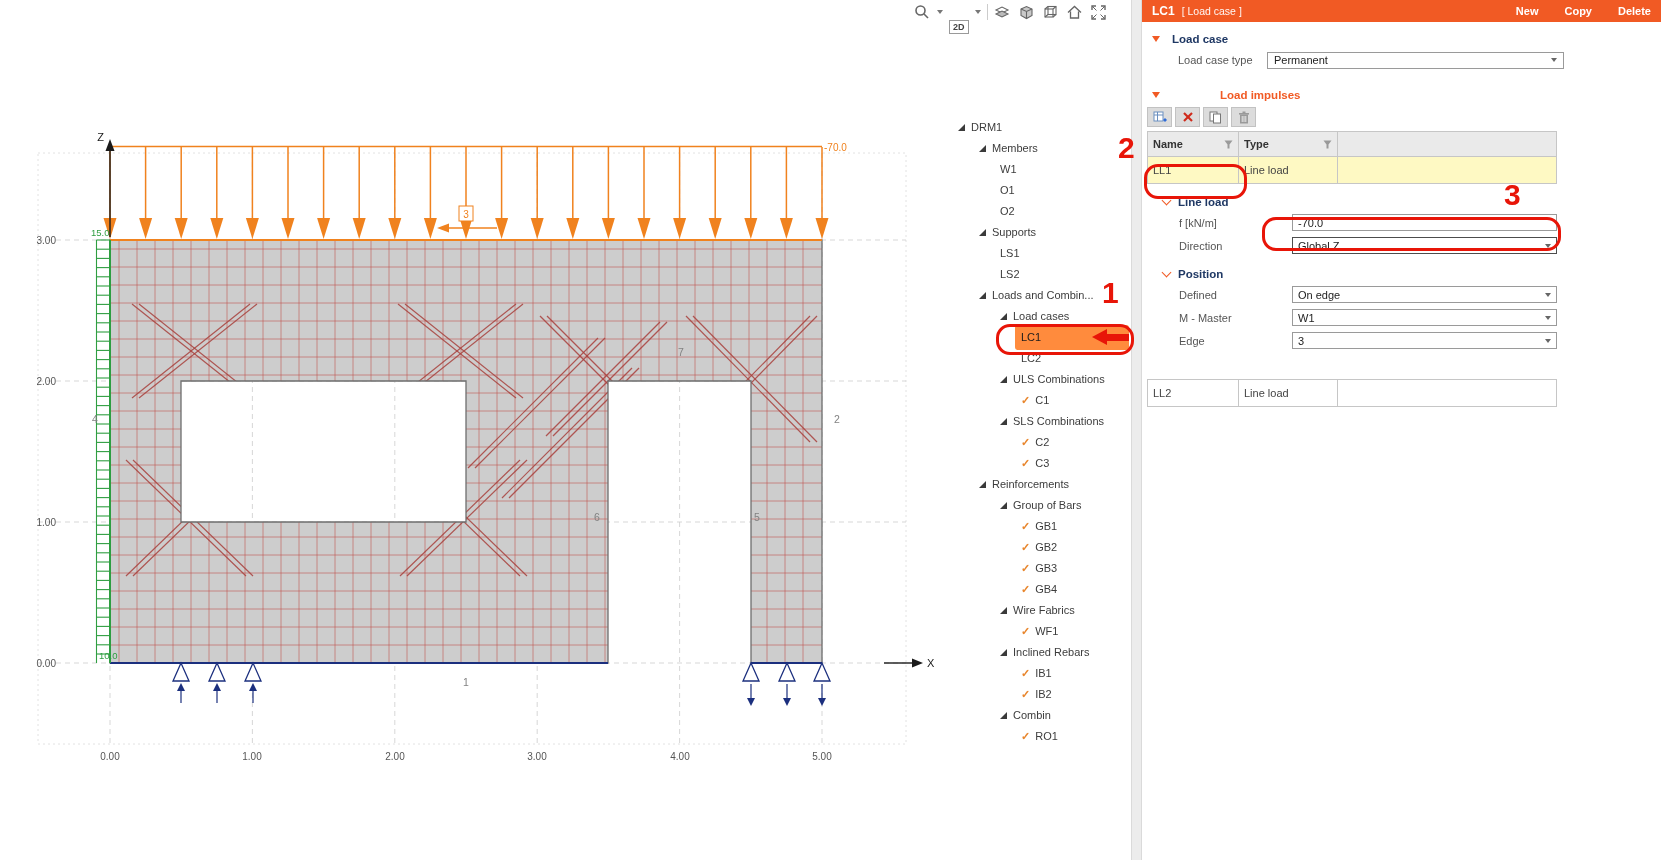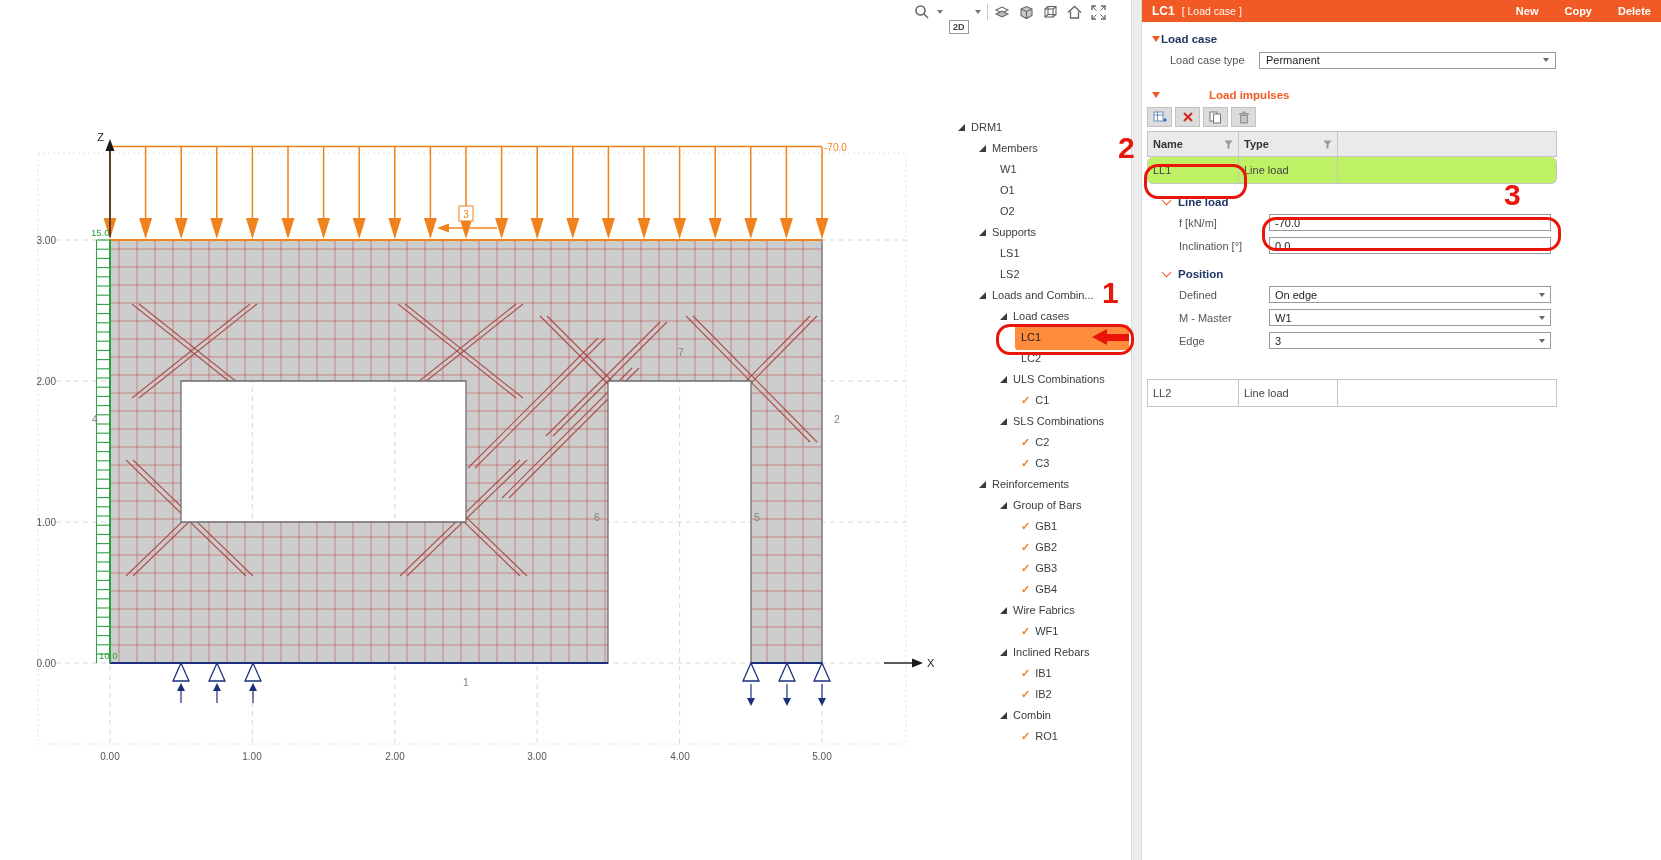--- a/index.html
+++ b/index.html
@@ -41,44 +41,44 @@
 
   .vdiv{position:absolute;left:1131px;top:0;width:11px;height:860px;background:#ececec;border-left:1px solid #dadada;border-right:1px solid #dadada;box-sizing:border-box;}
 
   
   .props{position:absolute;left:1142px;top:0;width:519px;height:860px;background:#fff;font-size:11px;color:#444;}
   .props-header{height:22px;background:#f15a24;color:#fff;display:flex;align-items:center;padding:0 10px;box-sizing:border-box;}
   .ph-title{font-weight:bold;font-size:12px;margin-right:7px;}
   .ph-sub{font-size:10.5px;opacity:.95;}
   .ph-actions{margin-left:auto;display:flex;gap:26px;font-weight:bold;font-size:11px;}
   .ph-btn{cursor:pointer;}
-  .sec-head{display:flex;align-items:center;margin:11px 0 2px 10px;gap:1px;}
+  .sec-head{display:flex;align-items:center;margin:11px 0 2px 10px;gap:12px;}
   .sec-head.mt18{margin-top:18px;}
   .tri-down{width:0;height:0;border-top:6px solid #f15a24;border-left:4px solid transparent;border-right:4px solid transparent;flex:none;}
   .sec-title{font-weight:bold;font-size:11.5px;}
   .navy{color:#1f3864;}
   .orange{color:#f15a24;padding-left:48px;}
   .prow{display:flex;align-items:center;height:22px;margin-top:4px;}
-  .plabel{padding-left:28px;width:89px;flex:none;color:#555;}
+  .plabel{padding-left:36px;width:89px;flex:none;color:#555;}
   .pselect{width:297px;height:17px;border:1px solid #9a9a9a;display:flex;align-items:center;justify-content:space-between;padding:0 6px;box-sizing:border-box;background:#fff;color:#222;cursor:pointer;}
   .sel-chev{width:0;height:0;border-top:4px solid #666;border-left:3.5px solid transparent;border-right:3.5px solid transparent;flex:none;}
   .ibar{display:flex;gap:3px;margin:6px 0 4px 5px;}
   .ibtn{width:25px;height:20px;background:#dcdcdc;border:1px solid #c2c2c2;box-sizing:border-box;display:flex;align-items:center;justify-content:center;cursor:pointer;}
   .ltable{margin-left:5px;width:410px;box-sizing:border-box;}
   .lt-head{display:flex;height:26px;background:#eaeaea;border:1px solid #c6c6c6;box-sizing:border-box;font-weight:bold;color:#333;}
   .lt-row{display:flex;height:27px;border:1px solid #c6c6c6;border-top:none;box-sizing:border-box;background:#fff;}
-  .lt-row.selrow{background:#bef264;border-radius:6px;}
+  .lt-row.selrow{background:#fef9c3;}
   .lt-c1{width:91px;flex:none;border-right:1px solid #c6c6c6;display:flex;align-items:center;padding:0 5px;box-sizing:border-box;}
   .lt-c2{width:99px;flex:none;border-right:1px solid #c6c6c6;display:flex;align-items:center;padding:0 5px;box-sizing:border-box;}
   .lt-c3{flex:1;}
   .funnel{margin-left:auto;}
   .detail{margin-left:5px;width:410px;}
   .sub-head{display:flex;align-items:center;gap:8px;margin:12px 0 4px 16px;}
   .chev{width:6px;height:6px;border-right:1.8px solid #f15a24;border-bottom:1.8px solid #f15a24;transform:rotate(45deg);margin-top:-4px;flex:none;}
-  .drow{display:flex;align-items:center;height:21px;margin-top:2px;}
+  .drow{display:flex;align-items:center;height:21px;margin-top:2px;gap:23px;}
   .dlabel{padding-left:32px;width:90px;flex:none;color:#555;}
   .dinput{width:282px;height:17px;border:1px solid #9a9a9a;box-sizing:border-box;padding:0 5px;font-size:11px;font-family:"Liberation Sans",sans-serif;color:#222;background:#fff;}
   .dselect{width:282px;height:17px;border:1px solid #9a9a9a;display:flex;align-items:center;justify-content:space-between;padding:0 5px;box-sizing:border-box;background:#fff;color:#222;cursor:pointer;}
   .dselect.focus{border:1.5px solid #4d4d4d;}
   .ll2gap{margin-top:28px;border-top:1px solid #c6c6c6;}
 
   
   .ann-box{position:absolute;border:3px solid #e81508;border-radius:14px;z-index:20;pointer-events:none;}
   .ann-num{position:absolute;color:#e81508;font-size:30px;font-weight:bold;z-index:21;pointer-events:none;line-height:1;}
   .ann-arrow{position:absolute;display:flex;align-items:center;z-index:21;pointer-events:none;}
@@ -631,22 +631,25 @@
     <div class="detail">
       <div class="sub-head">
         <span class="chev"></span>
         <span class="sec-title navy">Line load</span>
       </div>
       <div class="drow">
         <span class="dlabel">f [kN/m]</span>
         <input class="dinput" value="-70.0" style="">
       </div>
       <div class="drow">
-        <span class="dlabel">Inclination [°]</span>
-        <input class="dinput" value="0.0" style="">
+        <span class="dlabel">Direction</span>
+        <div class="dselect focus">
+          <span>Global Z</span>
+          <span class="sel-chev"></span>
+        </div>
       </div>
 
       <div class="sub-head">
         <span class="chev"></span>
         <span class="sec-title navy">Position</span>
       </div>
       <div class="drow">
         <span class="dlabel">Defined</span>
         <div class="dselect">
           <span>On edge</span>

